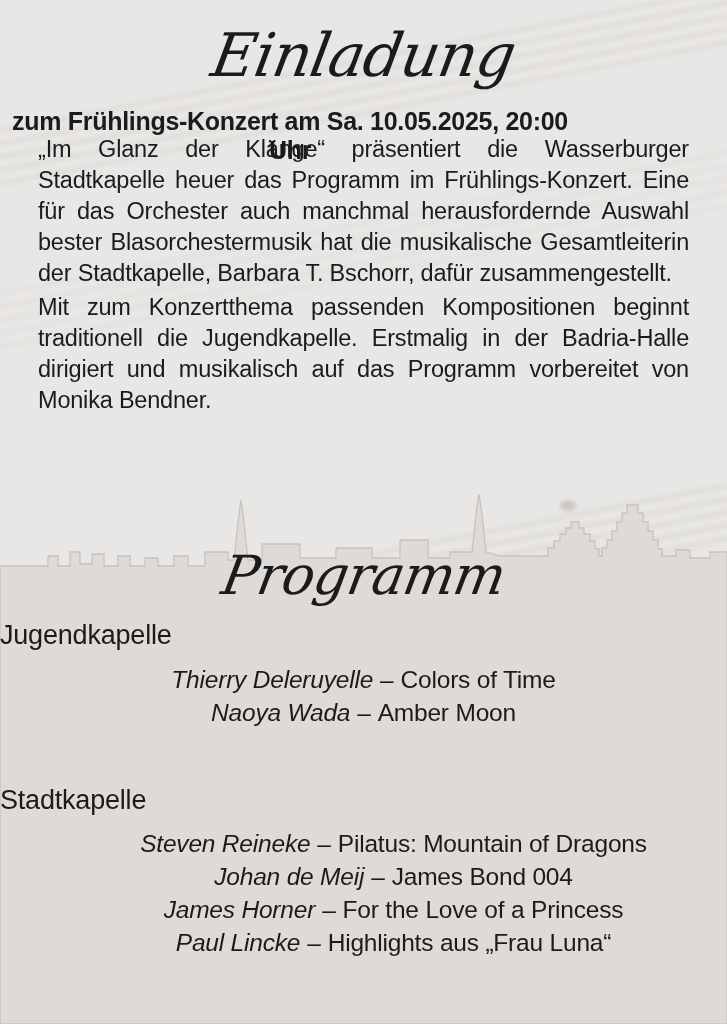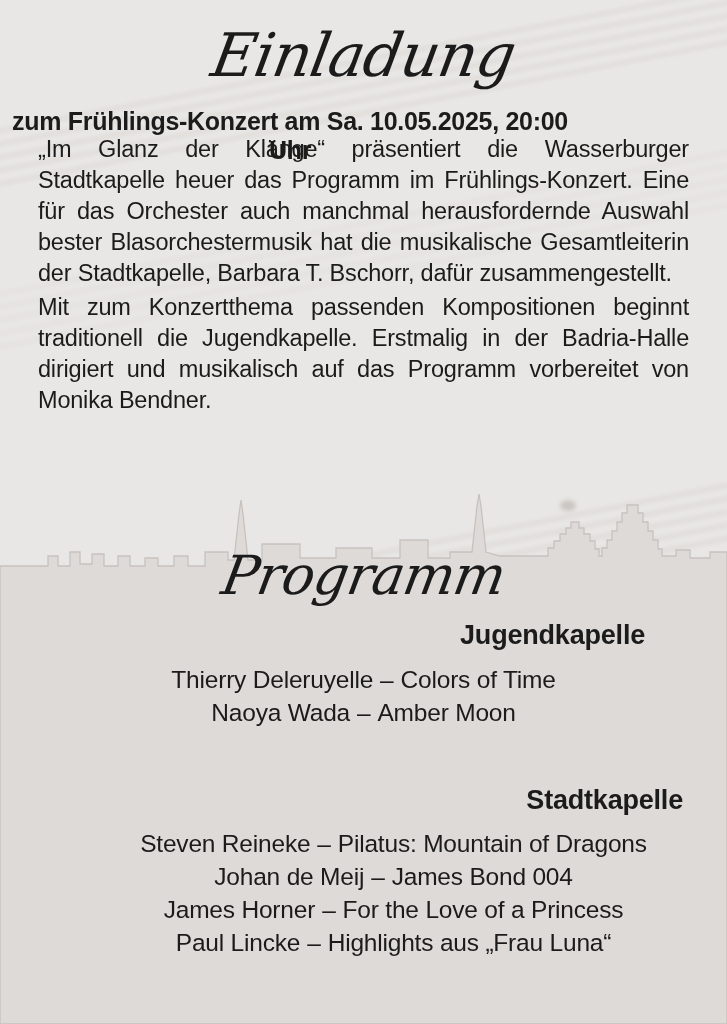--- a/index.html
+++ b/index.html
@@ -53,32 +53,32 @@
     position:absolute;top:134px;left:38px;width:651px;
     font-size:23.5px;line-height:31px;letter-spacing:-0.2px;
     text-align:justify;
   }
   .intro p{margin:0 0 3px 0;}
   .program-heading{
     position:absolute;top:546px;left:0;width:727px;
     text-align:center;font-size:54px;line-height:1.1;
   }
   .section-title{
-    position:absolute;left:0;width:645px;text-align:right;
-    font-weight:bold;font-size:27px;letter-spacing:-0.2px;
+    position:absolute;left:0;width:645px;text-align:left;
+    font-weight:normal;font-size:27px;letter-spacing:-0.2px;
   }
   .section-title.jugend{top:620px;}
-  .section-title.stadt{top:785px;margin-left:38px;}
+  .section-title.stadt{top:785px;}
   .items{
     position:absolute;left:0;width:727px;text-align:center;
     font-size:24.5px;line-height:33px;letter-spacing:-0.2px;
   }
   .items.jugend{top:663px;}
   .items.stadt{top:827px;padding-left:30px;}
-  .item .composer{}
+  .item .composer{font-style:italic;}
   .item .dash{margin:0 7px;}
 </style>
 </head>
 <body>
 
 <div class="page">
 
   <div class="staff-band band-1"></div>
   <div class="staff-band band-2"></div>
   <div class="staff-band band-3"></div>

